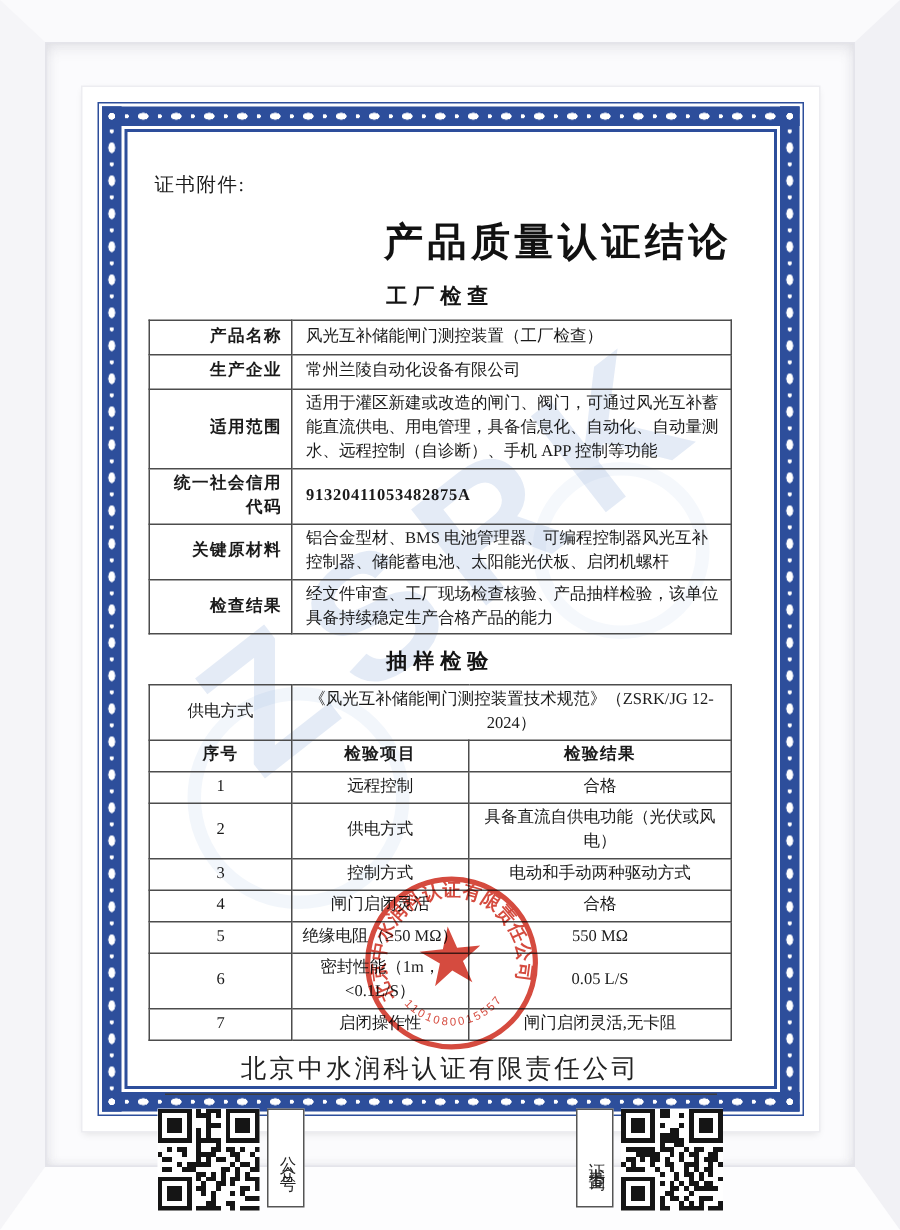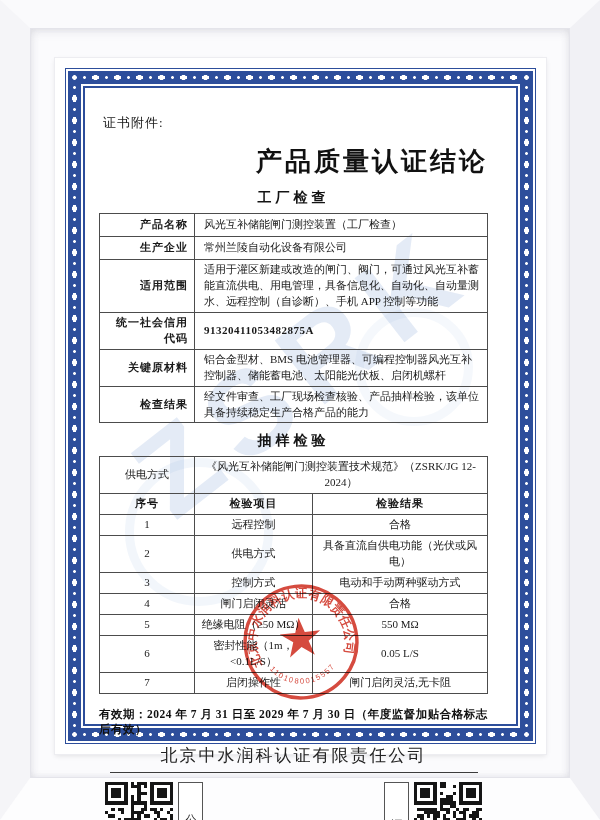--- a/index.html
+++ b/index.html
@@ -198,21 +198,20 @@
           <td>0.05 L/S</td>
         </tr>
         <tr>
           <td>7</td>
           <td>启闭操作性</td>
           <td>闸门启闭灵活,无卡阻</td>
         </tr>
       </tbody>
         </table>
 
-      <p class="validity">有效期：2024 年 7 月 31 日至  2029 年 7 月 30 日（年度监督加贴合格标志后有效）</p>
       <p class="company">北京中水润科认证有限责任公司</p>
       <div class="sig-line"></div>
 
       <div class="bottom-row">
         <div class="qr-group">
           <div class="qr"><svg viewBox="0 0 21 21" width="100%" height="100%" shape-rendering="crispEdges" fill="#151515">
                 <rect x="8" y="0" width="1" height="1"></rect>
                 <rect x="10" y="0" width="1" height="1"></rect>
                 <rect x="11" y="0" width="1" height="1"></rect>
                 <rect x="12" y="0" width="1" height="1"></rect>

